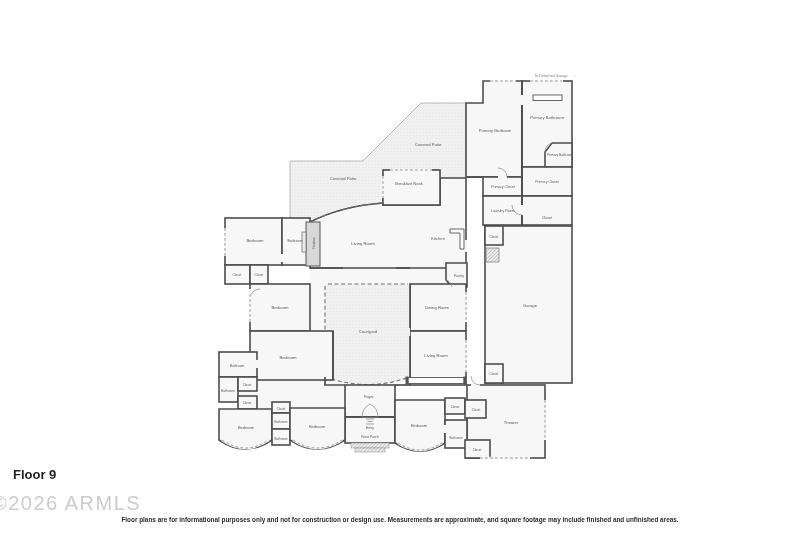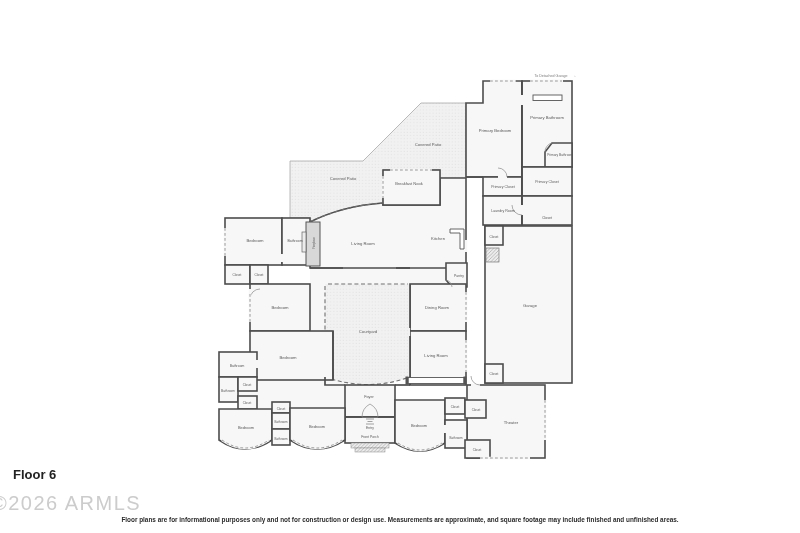--- a/index.html
+++ b/index.html
@@ -231,17 +231,17 @@
     <text class="label" x="511" y="424" font-size="4.2">Theater</text>
     <text class="label" x="477" y="451" font-size="3">Closet</text>
   </g>
 
   <g>
     <text class="note" x="551" y="77" font-size="3.6">To Detached Garage</text>
     <text class="note" x="574" y="77.4" font-size="4.6">→</text>
   </g>
 </svg>
 
-<div class="floor-title">Floor 6</div>
+<div class="floor-title">Floor 9</div>
 <div class="watermark">©2026 ARMLS</div>
 <div class="disclaimer">Floor plans are for informational purposes only and not for construction or design use. Measurements are approximate, and square footage may include finished and unfinished areas.</div>
 
 </div>
 
 </body></html>

